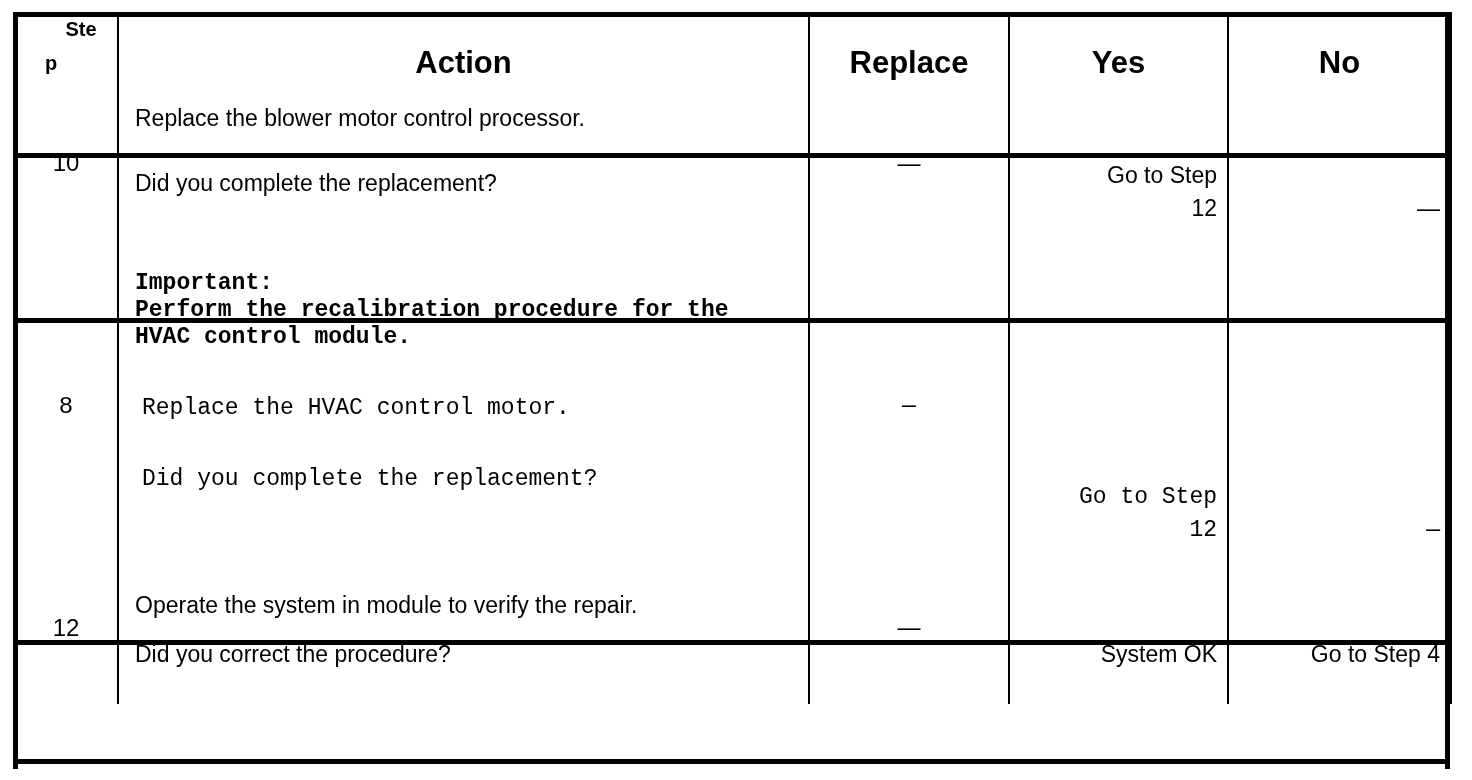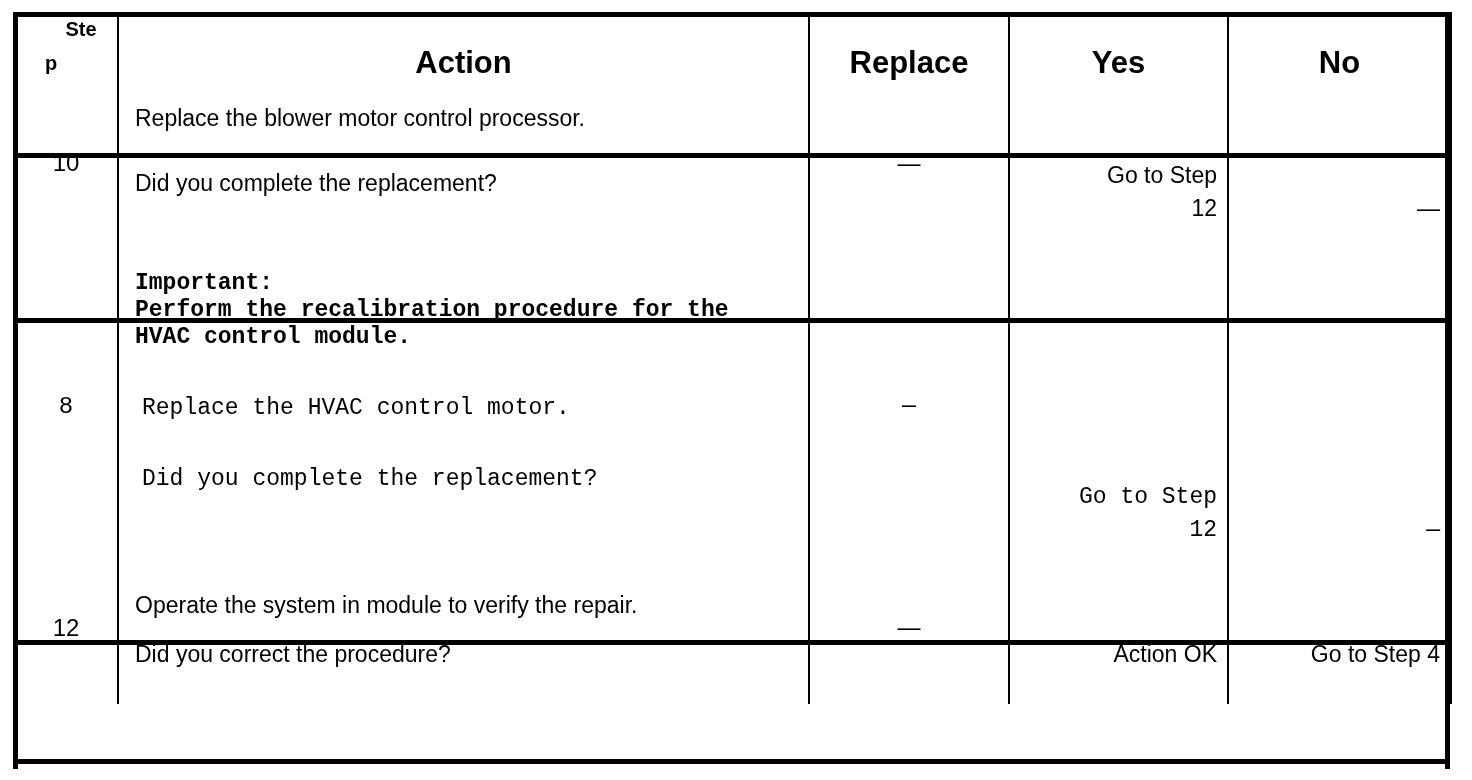--- a/index.html
+++ b/index.html
@@ -232,21 +232,21 @@
           <span class="action-body">
             <span class="action-line">Operate the system in module to verify the repair.</span>
             <span class="spacer-sm"></span>
             <span class="action-line">Did you correct the procedure?</span>
           </span>
         </td>
         <td class="values-cell">
           <span class="dash">—</span>
         </td>
         <td class="yes-cell">
-          <span class="yes-body mid">Action OK</span>
+          <span class="yes-body mid">System OK</span>
         </td>
         <td class="no-cell">
           <span class="no-body mid">Go to Step 4</span>
         </td>
       </tr>
 
       <tr class="row-next">
         <td></td>
         <td></td>
         <td></td>

